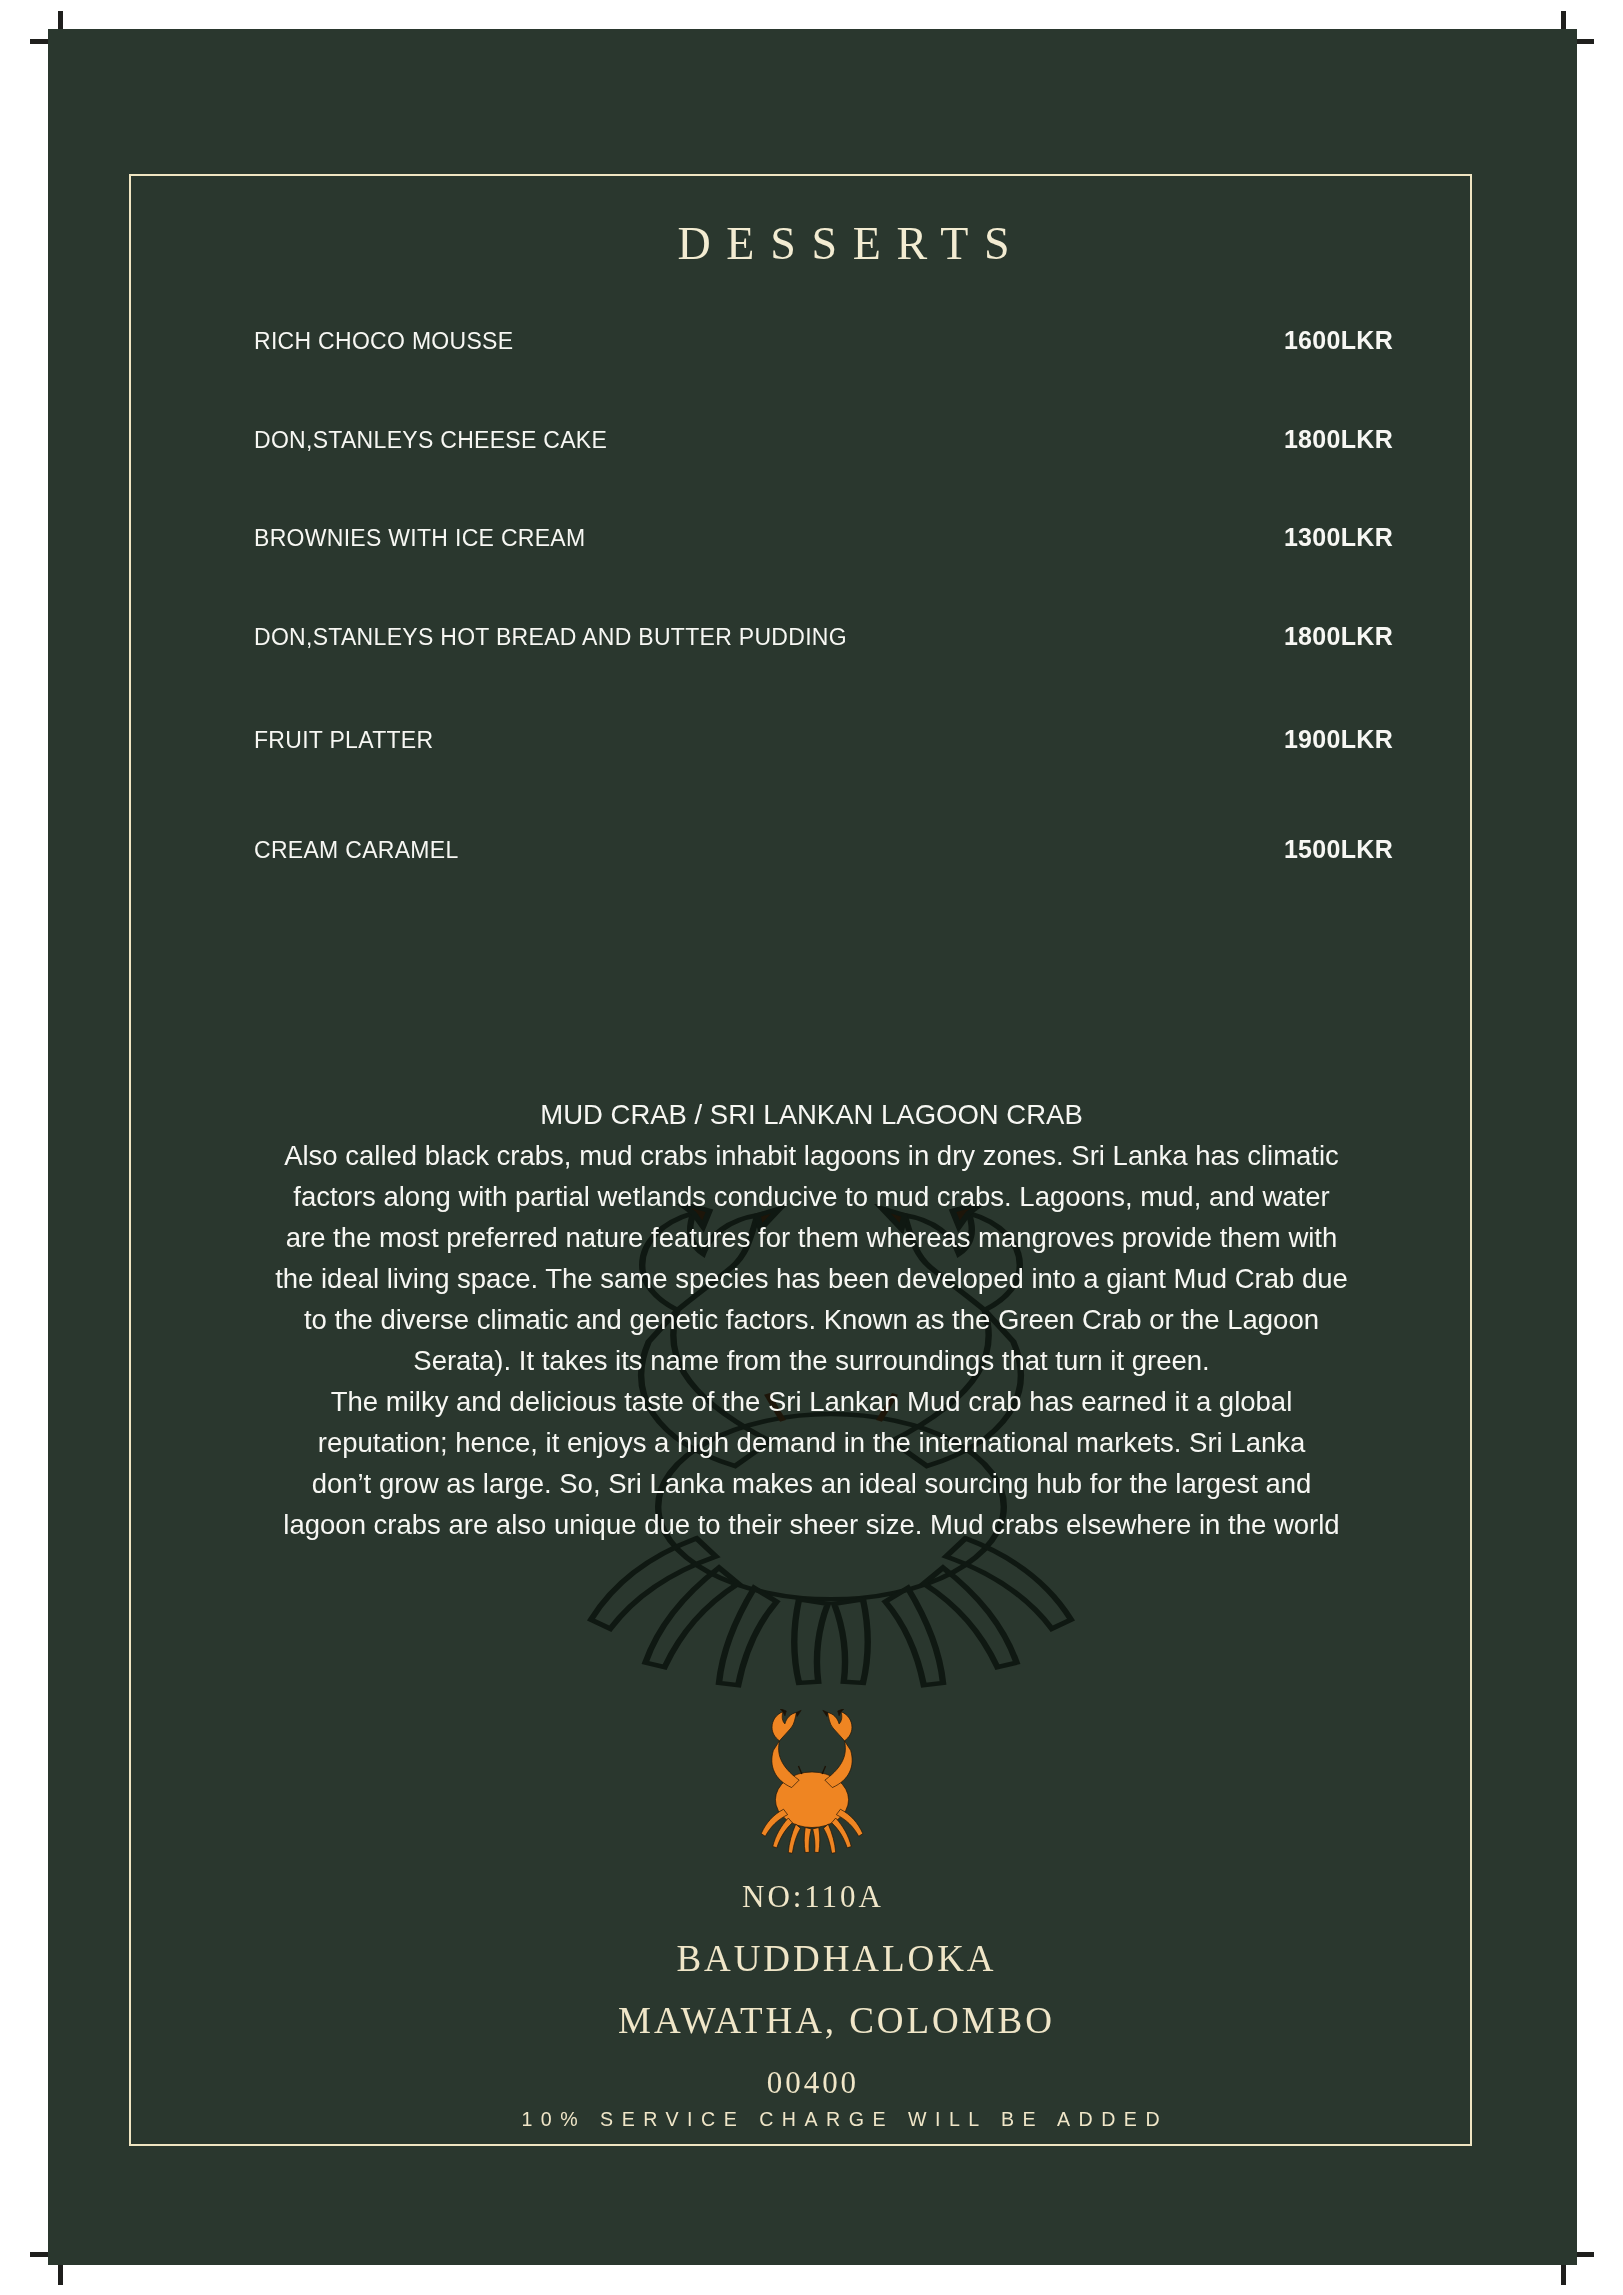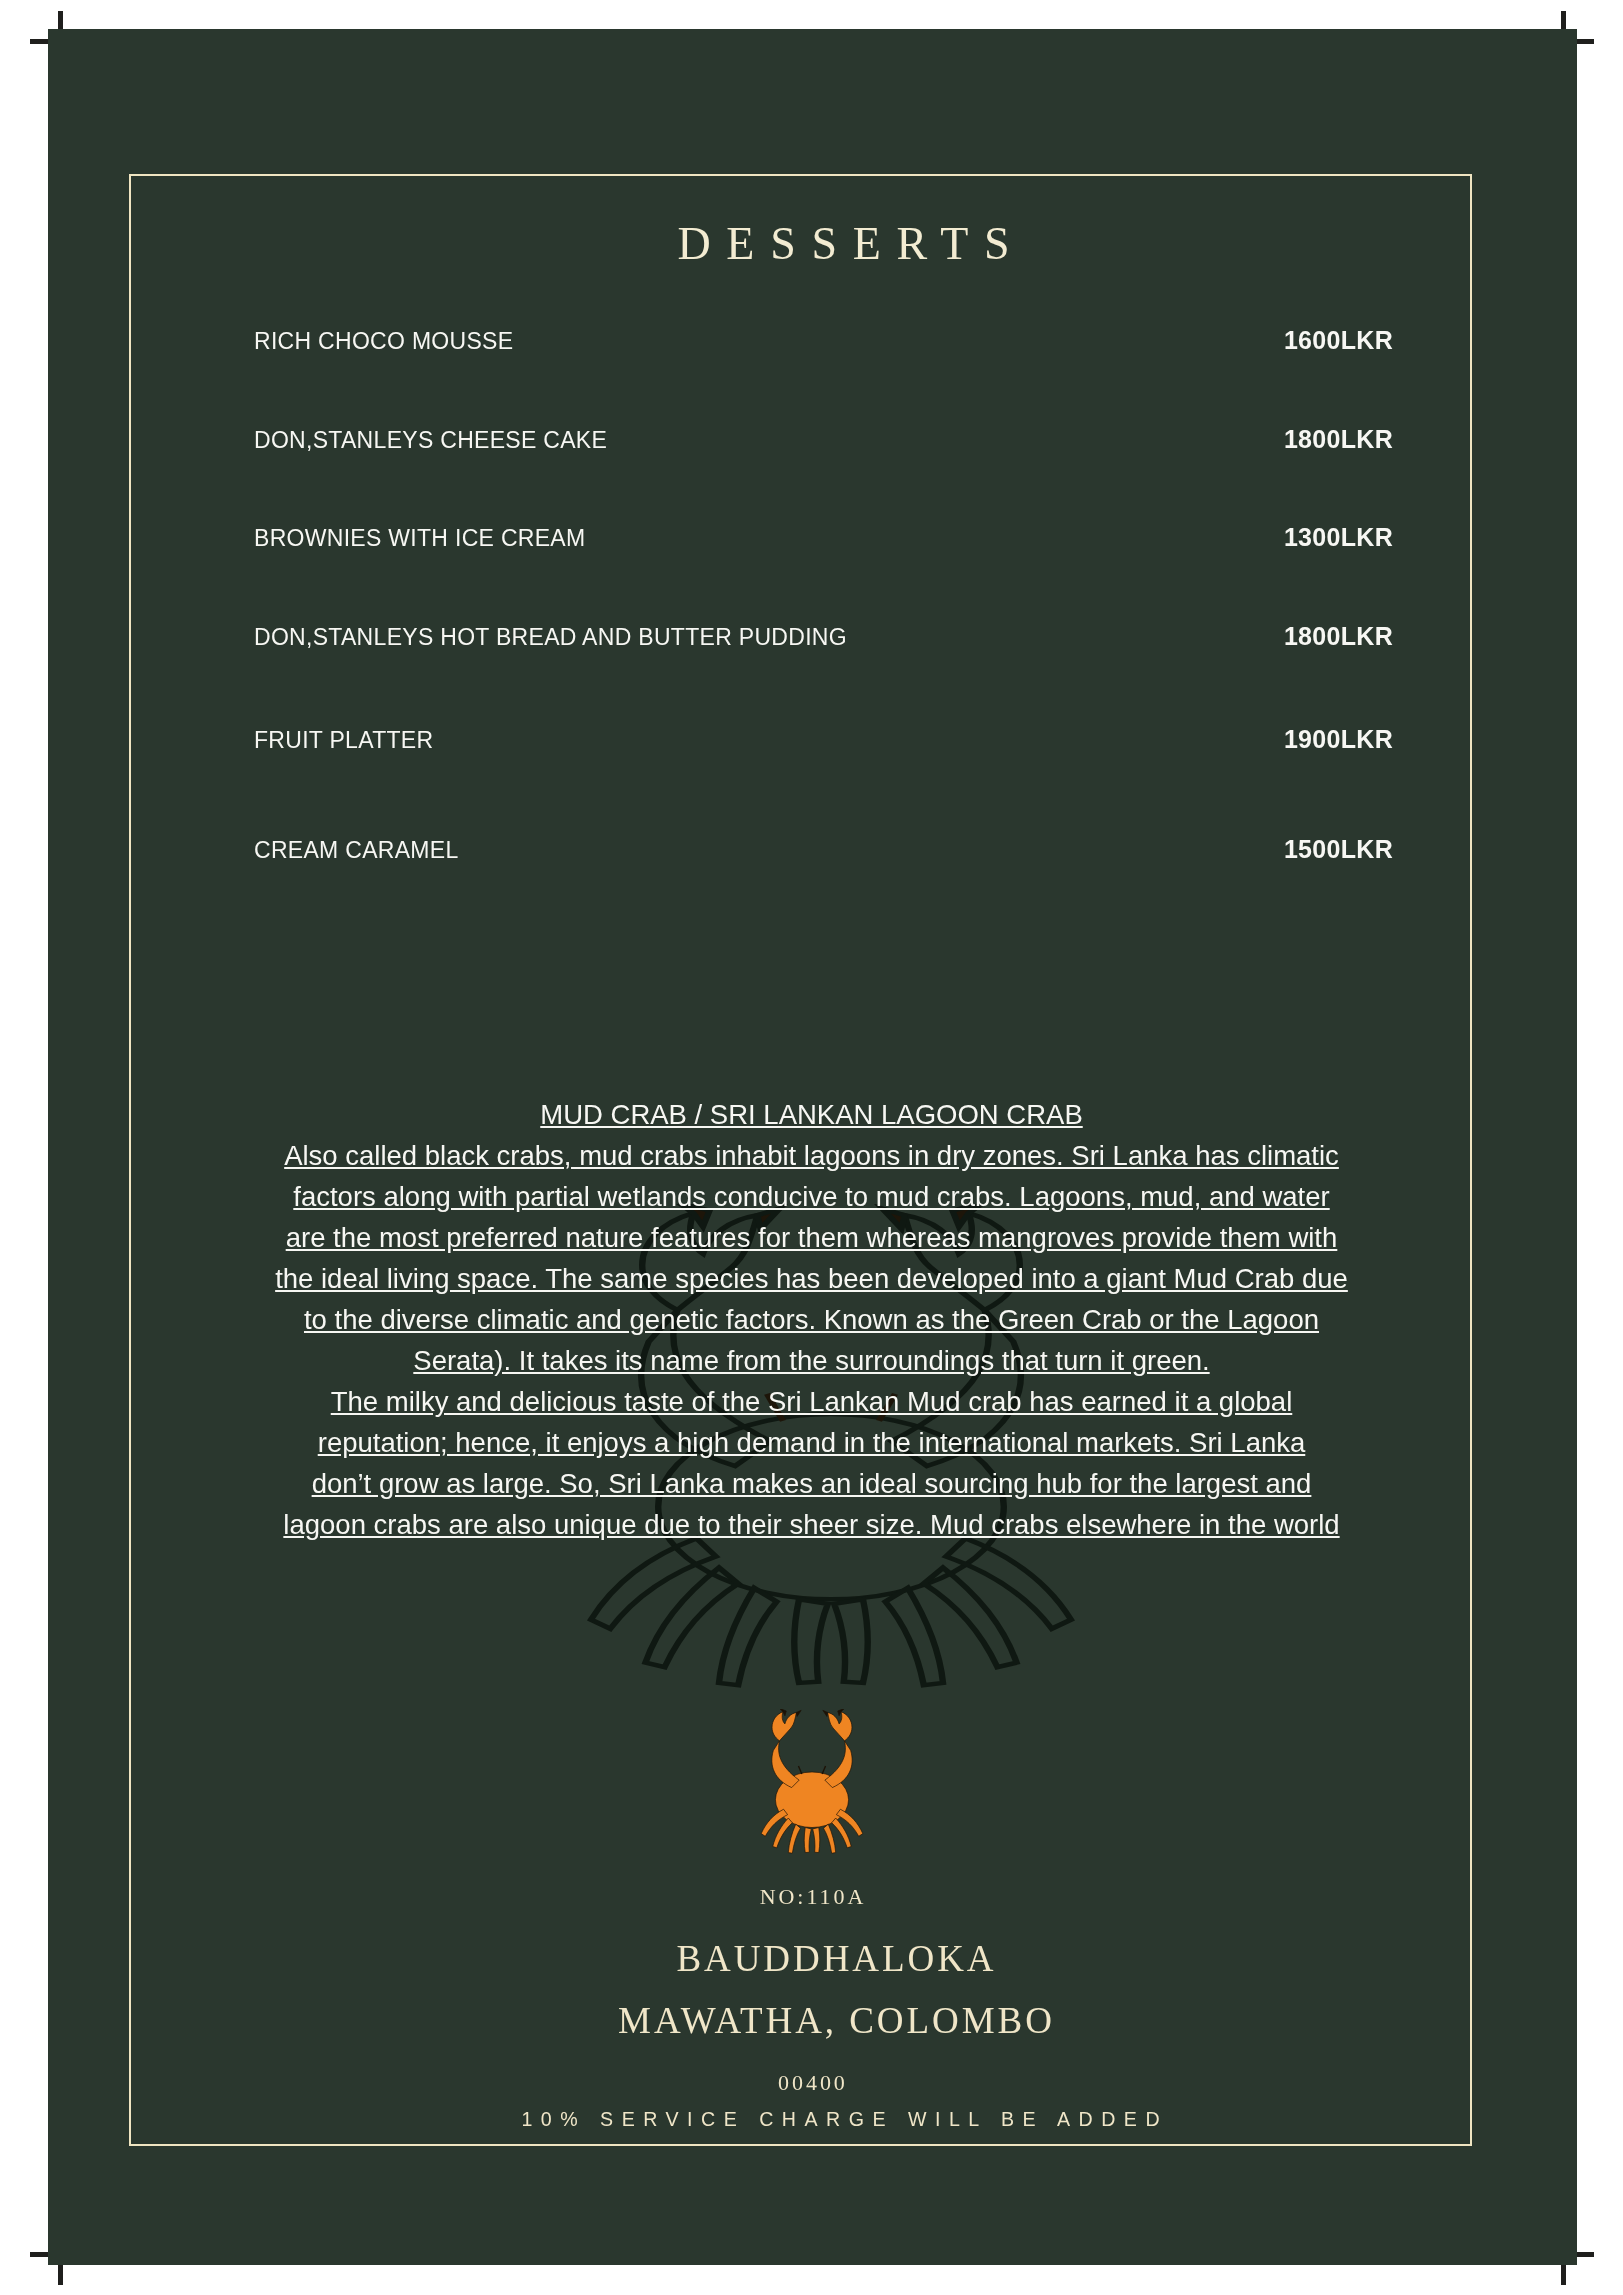--- a/index.html
+++ b/index.html
@@ -39,31 +39,31 @@
   .item-price{
     font-size:25px;font-weight:700;color:var(--text-white,#f7f7f3);
     white-space:nowrap;letter-spacing:0.3px;
   }
   .crab-watermark{
     position:absolute;left:543px;top:1204px;width:576px;height:497px;
     opacity:.9;z-index:1;
   }
   .about{
     position:absolute;left:157px;top:1094px;width:1309px;
-    text-align:center;color:var(--text-white,#f7f7f3);z-index:2;text-decoration:underline;
+    text-align:center;color:var(--text-white,#f7f7f3);z-index:2;
   }
   .about-heading,.about-line{font-size:27.5px;line-height:41px;}
   .crab-logo{position:absolute;left:751px;top:1709px;width:122px;height:149px;z-index:2;}
   .address{
     position:absolute;left:0;top:1866px;width:100%;text-align:center;
     font-family:"Liberation Serif",serif;color:var(--address-cream,#f0e6c8);
     letter-spacing:.28em;text-indent:.28em;z-index:2;
   }
   .address-line{line-height:62px;}
-  .address-small{font-size:22px;}
+  .address-small{font-size:31px;}
   .address-large{font-size:37px;margin-left:47px;}
   .service-note{
     position:absolute;left:0;top:2108px;width:100%;text-align:center;
     font-size:19.6px;letter-spacing:8.5px;text-indent:8.5px;
     color:var(--address-cream,#f0e6c8);z-index:2;margin-left:29px;
   }
   
   .crab-logo use{fill:var(--crab-orange,#ef8522);stroke:#1c1206;stroke-width:2;}
   .crab-watermark use{fill:none;stroke:var(--watermark-ink,#0d150f);stroke-width:4;}
 </style>

